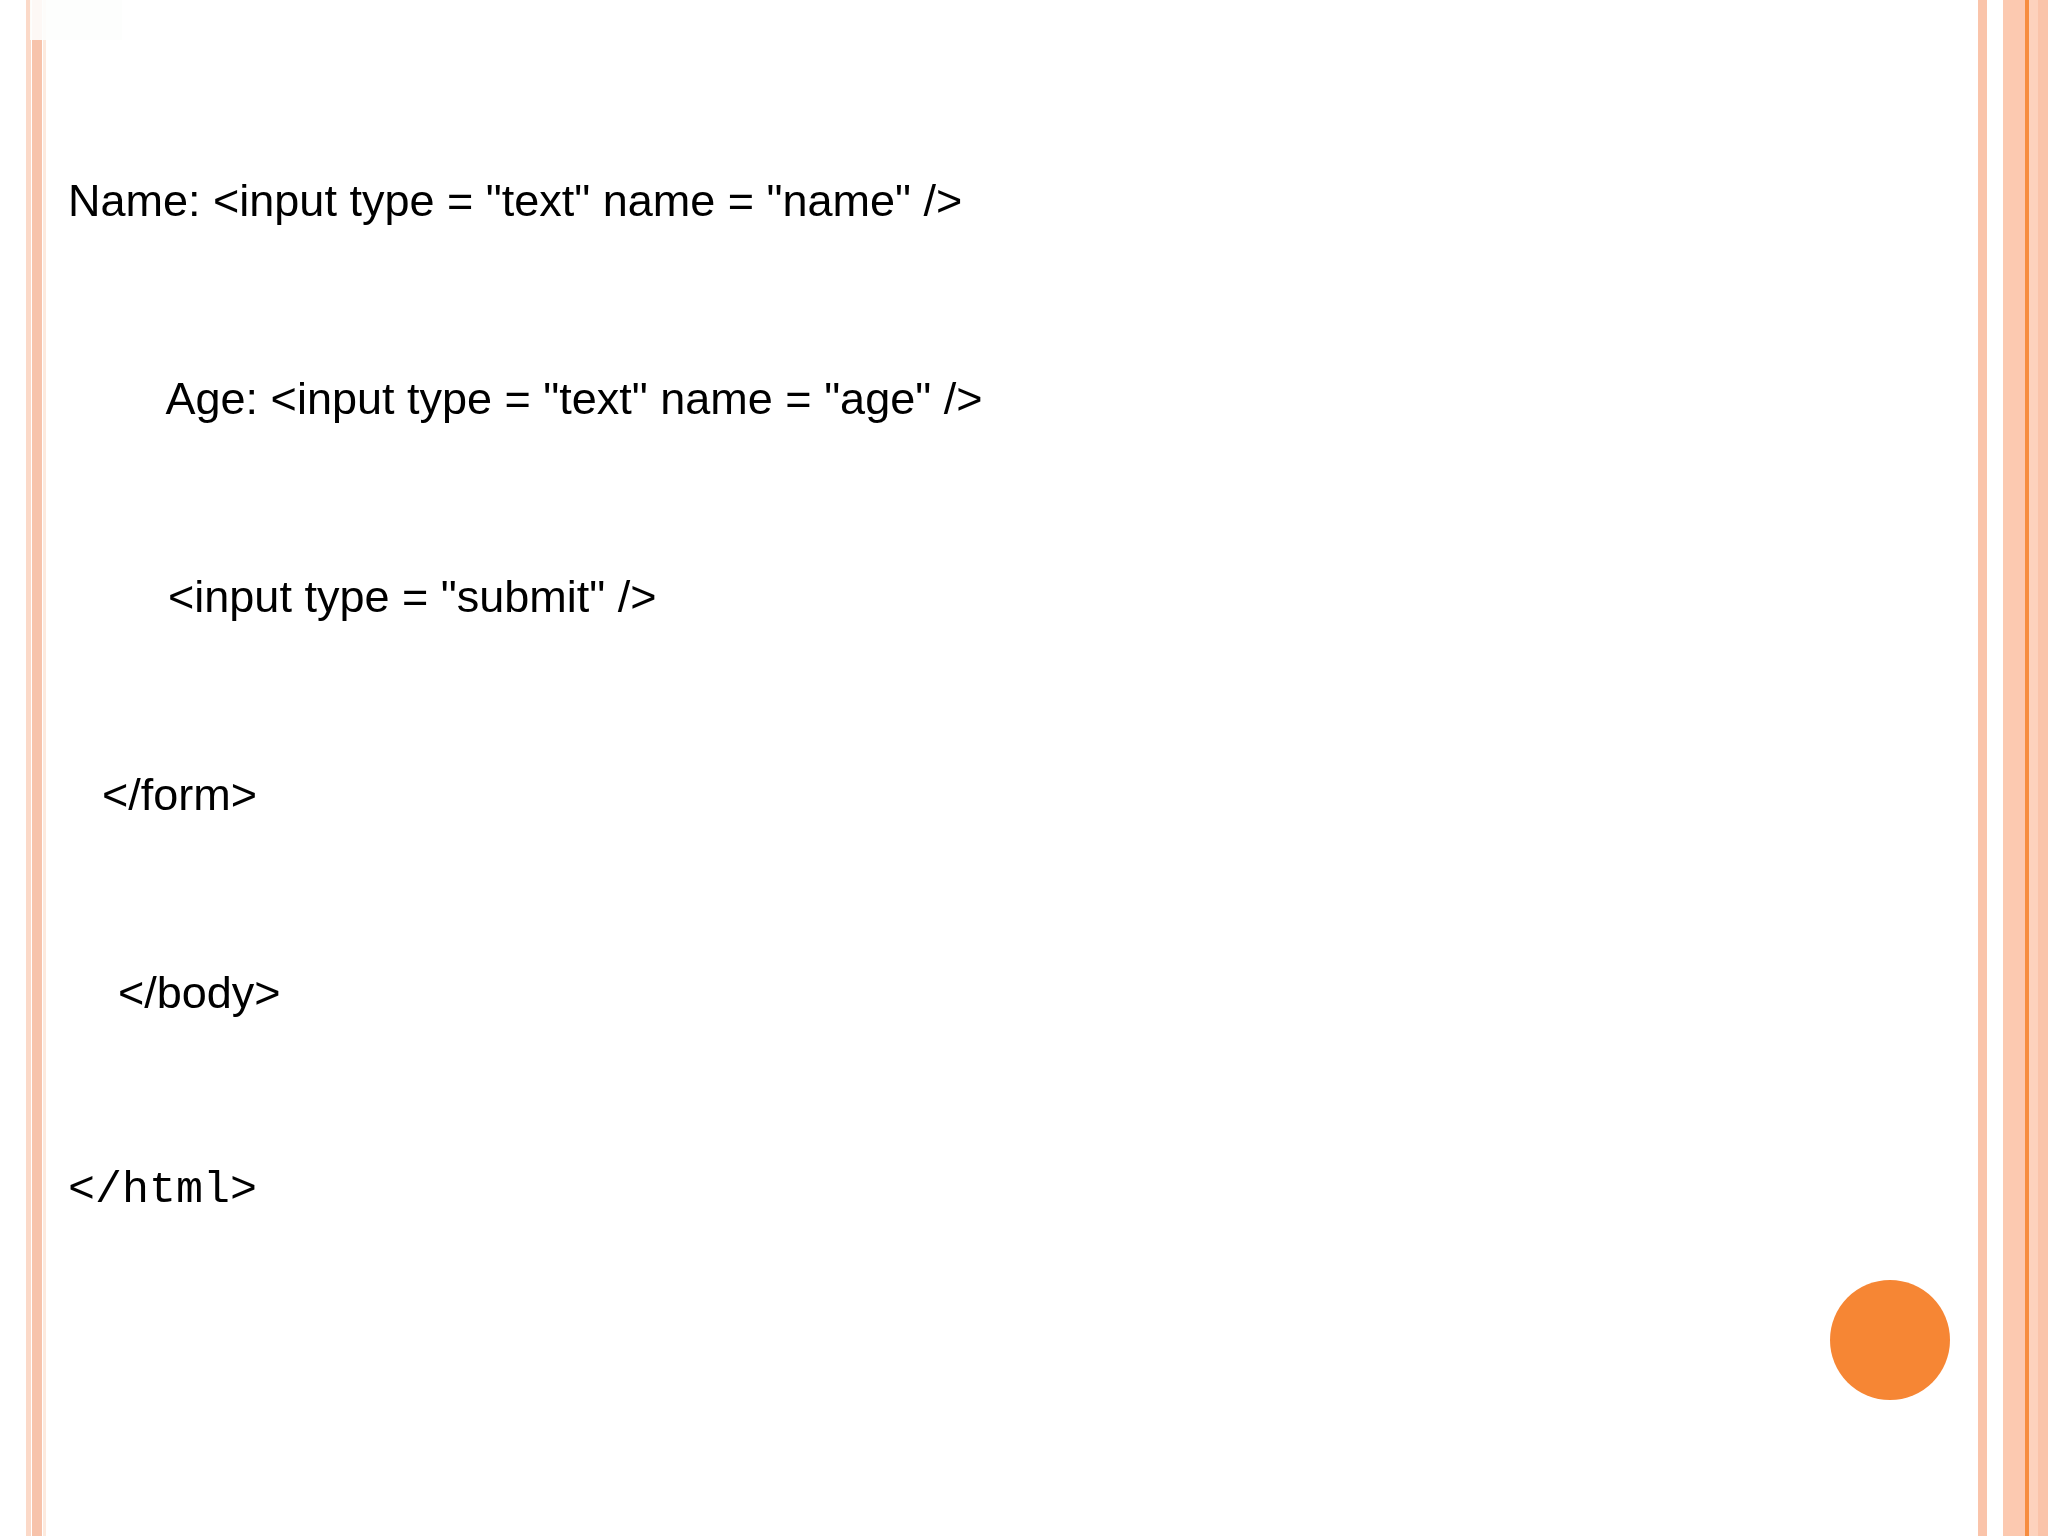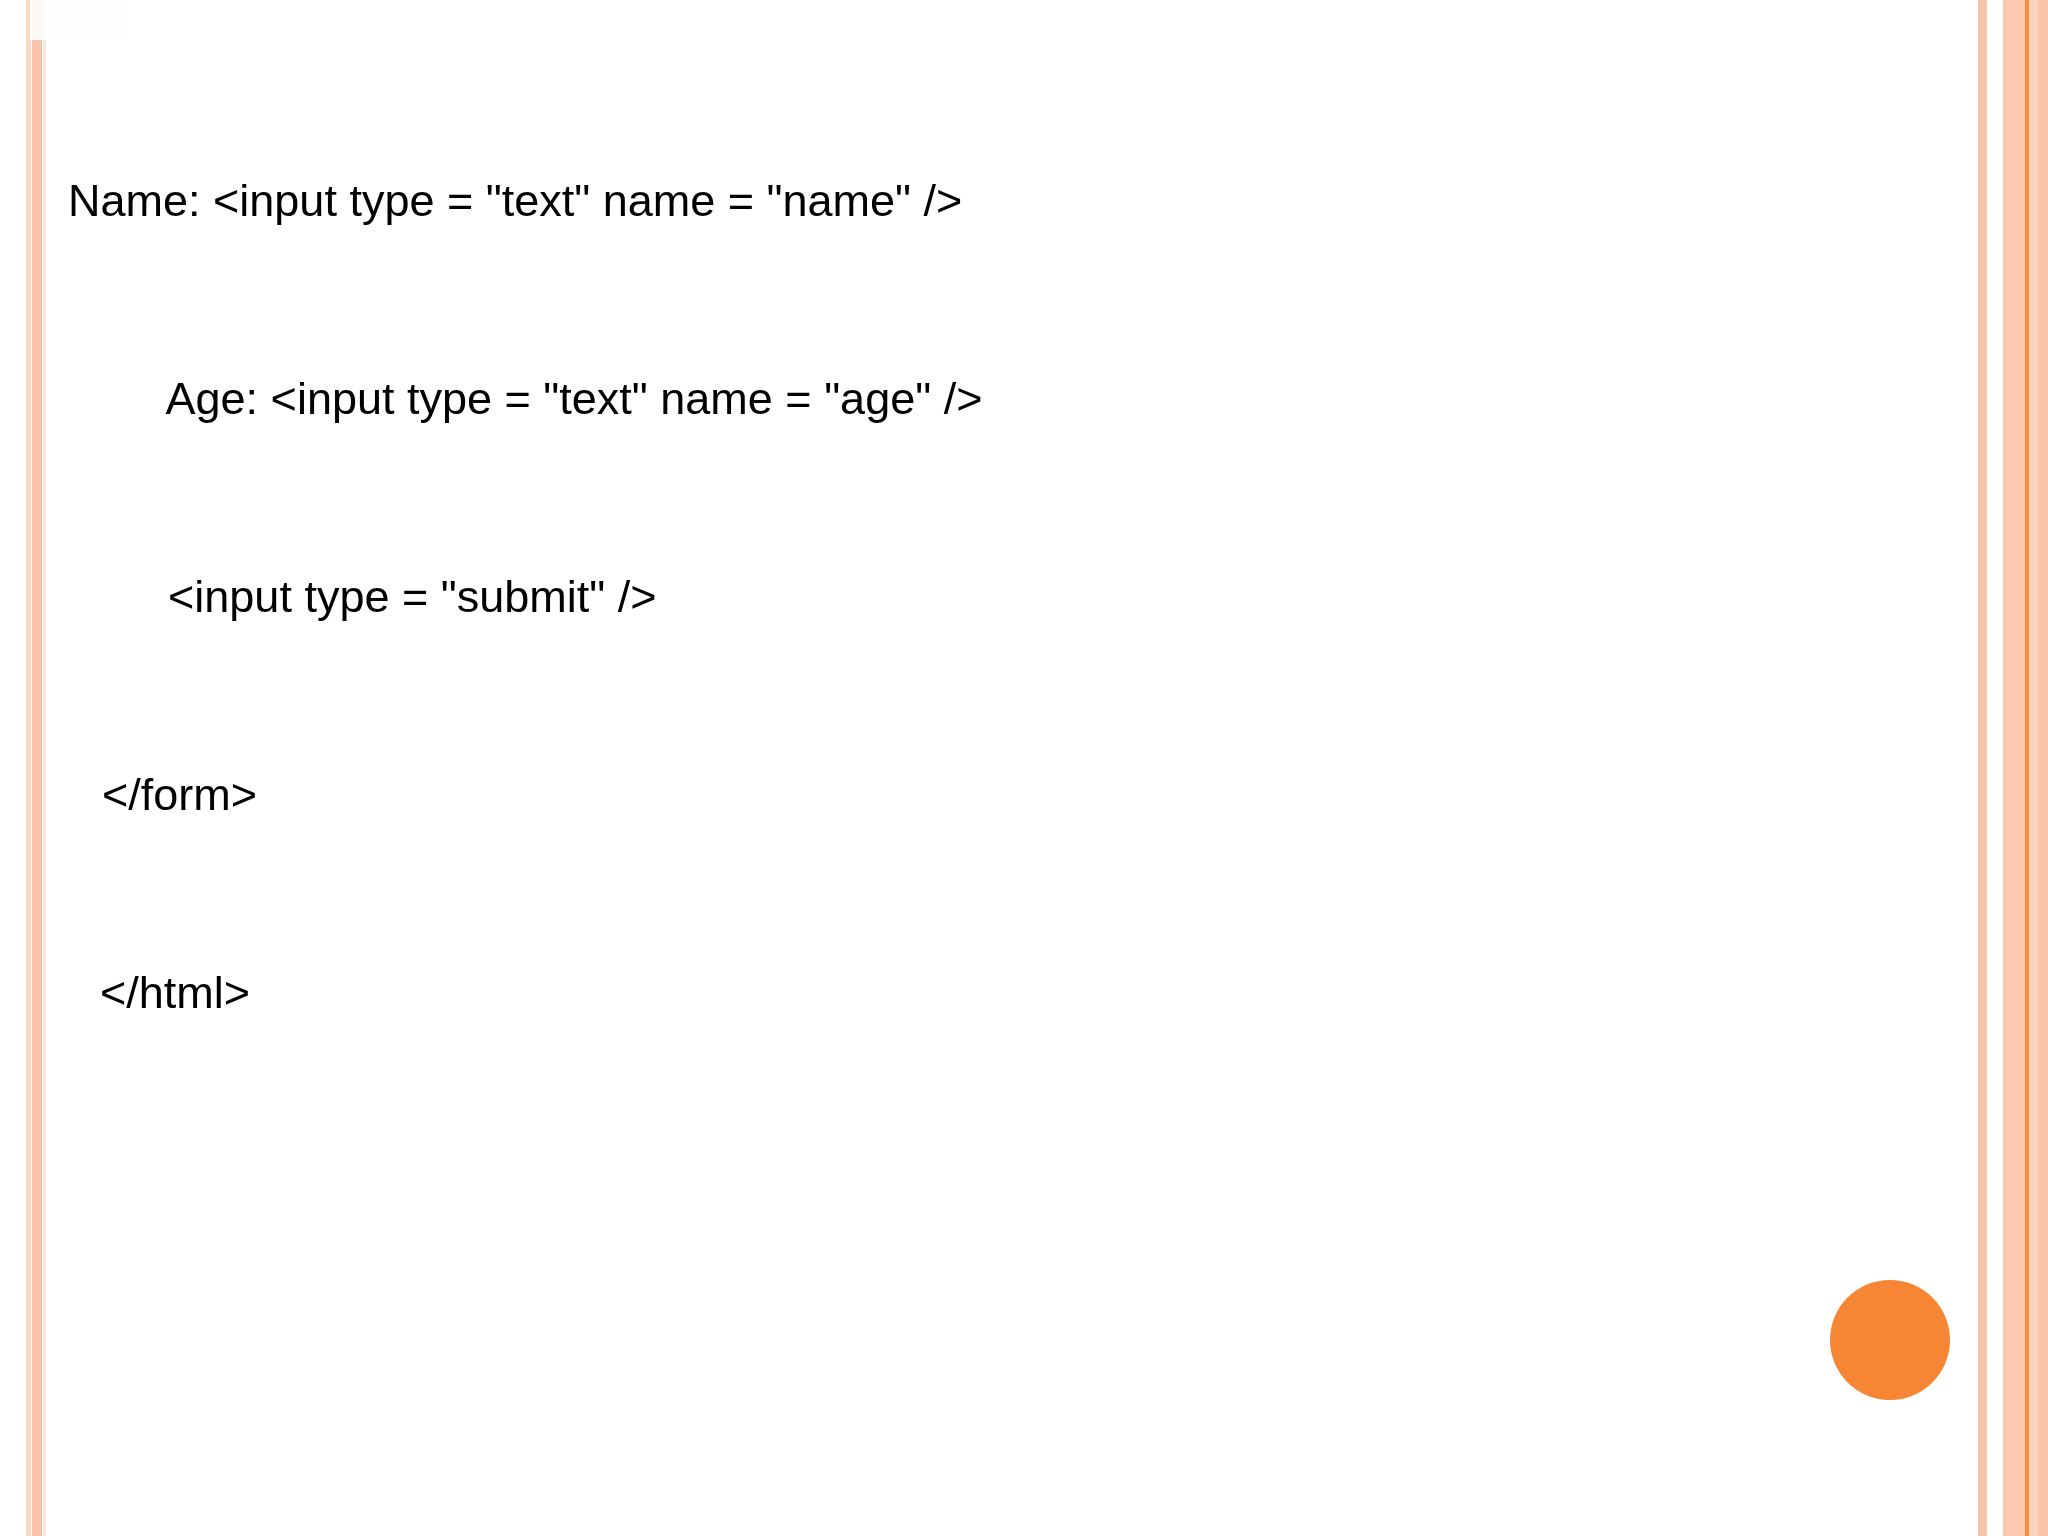--- a/index.html
+++ b/index.html
@@ -106,21 +106,22 @@
     <div class="lstripe lstripe-c"></div>
   </div>
 
   <div class="corner-deco"></div>
 
   <div class="code-block">
     <span class="code-line" style="padding-left:68px;">Name: &lt;input type = "text" name = "name" /&gt;</span>
     <span class="code-line" style="padding-left:68px;">        Age: &lt;input type = "text" name = "age" /&gt;</span>
     <span class="code-line" style="padding-left:68px;">        &lt;input type = "submit" /&gt;</span>
     <span class="code-line" style="padding-left:52px;">    &lt;/form&gt;</span>
-    <span class="code-line" style="padding-left:100px;">&lt;/html&gt;</span>
+    <span class="code-line" style="padding-left:68px;">    &lt;/body&gt;</span>
+    <span class="code-line" style="padding-left:68px;font-family:Liberation Mono, monospace;">&lt;/html&gt;</span>
   </div>
 
   <div class="orange-dot"></div>
 
   <div class="right-band">
     <div class="rstripe rstripe-1"></div>
     <div class="rstripe rstripe-2"></div>
     <div class="rstripe rstripe-3"></div>
     <div class="rstripe rstripe-4"></div>
     <div class="rstripe rstripe-5"></div>

